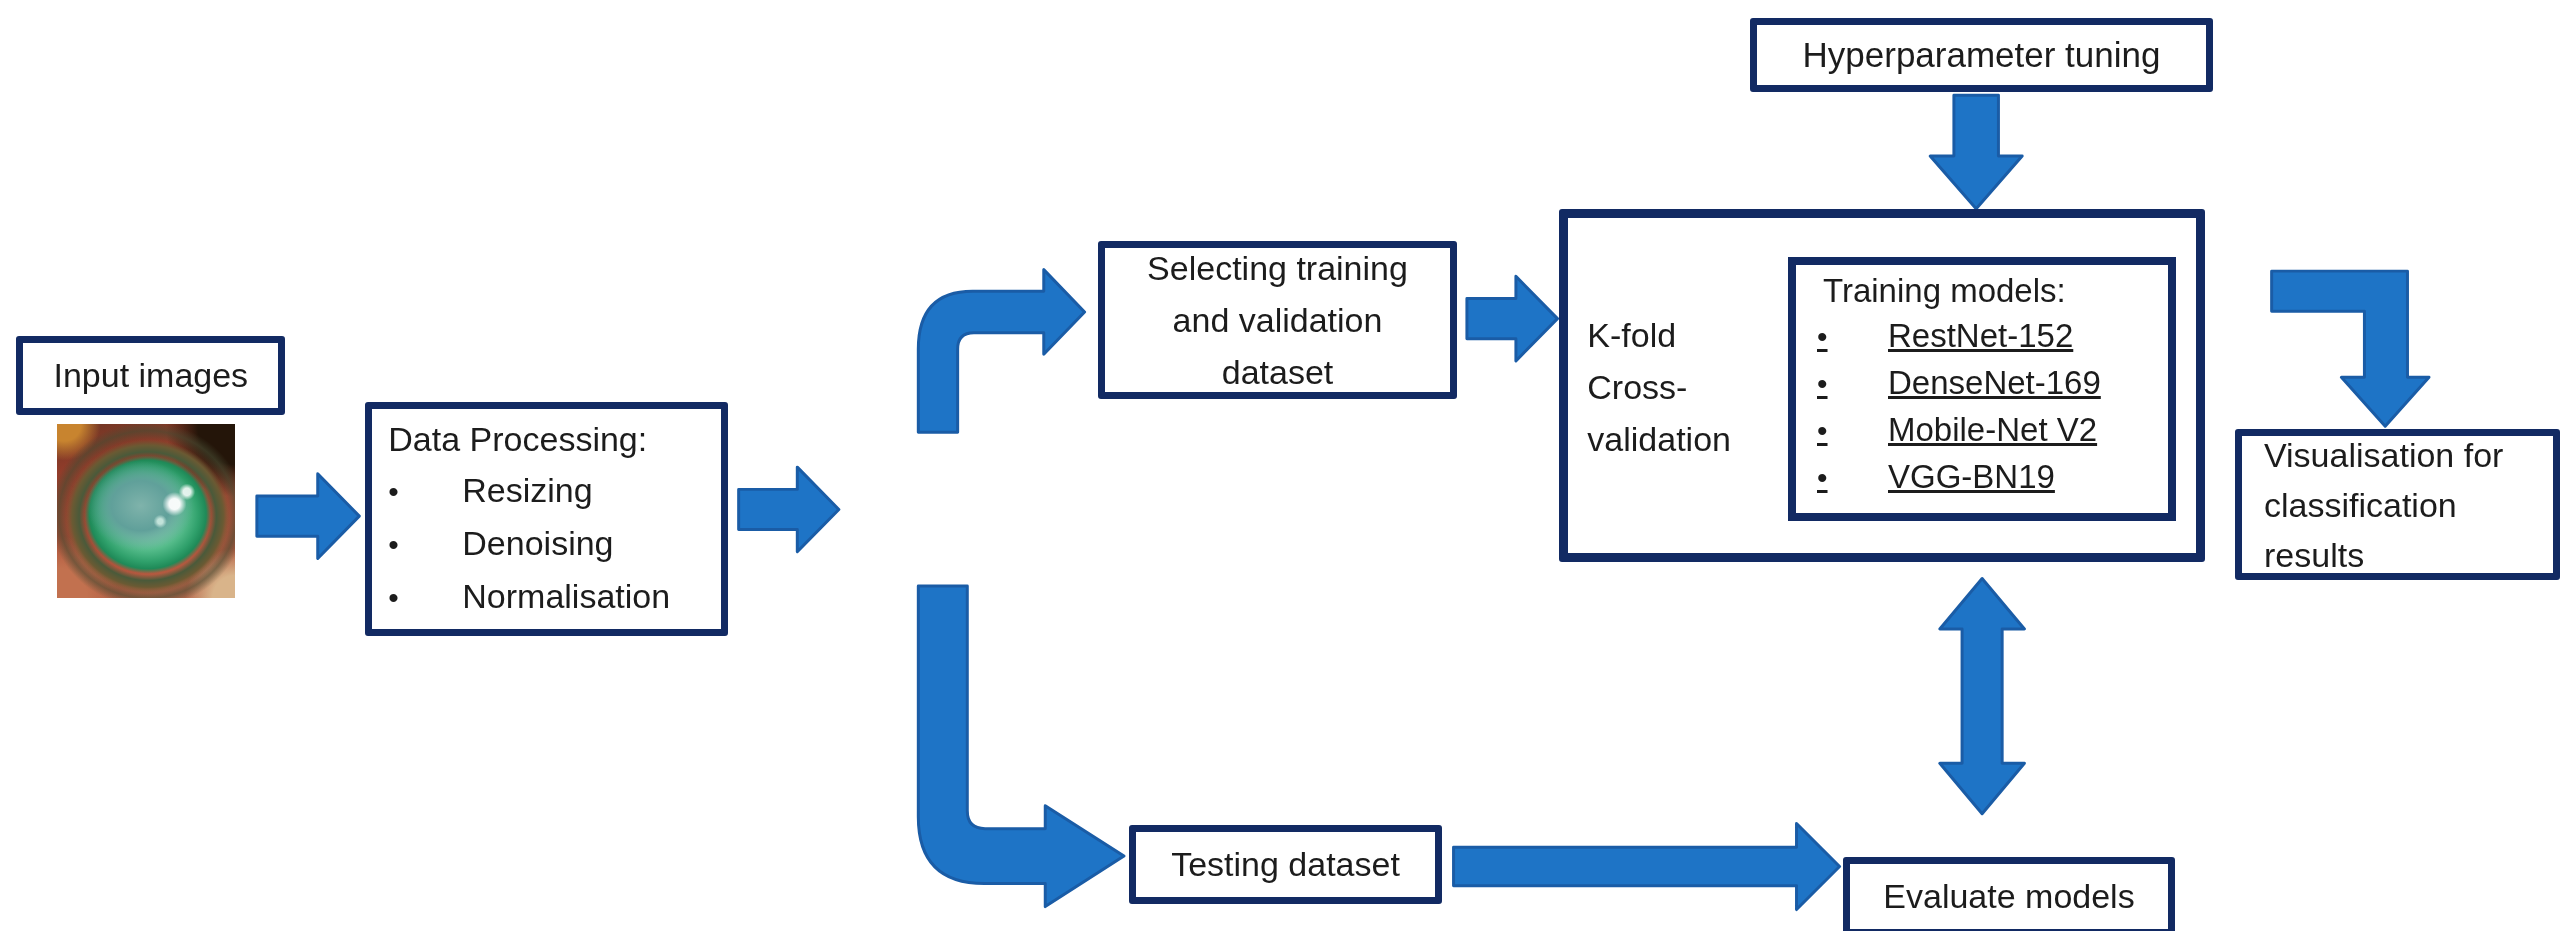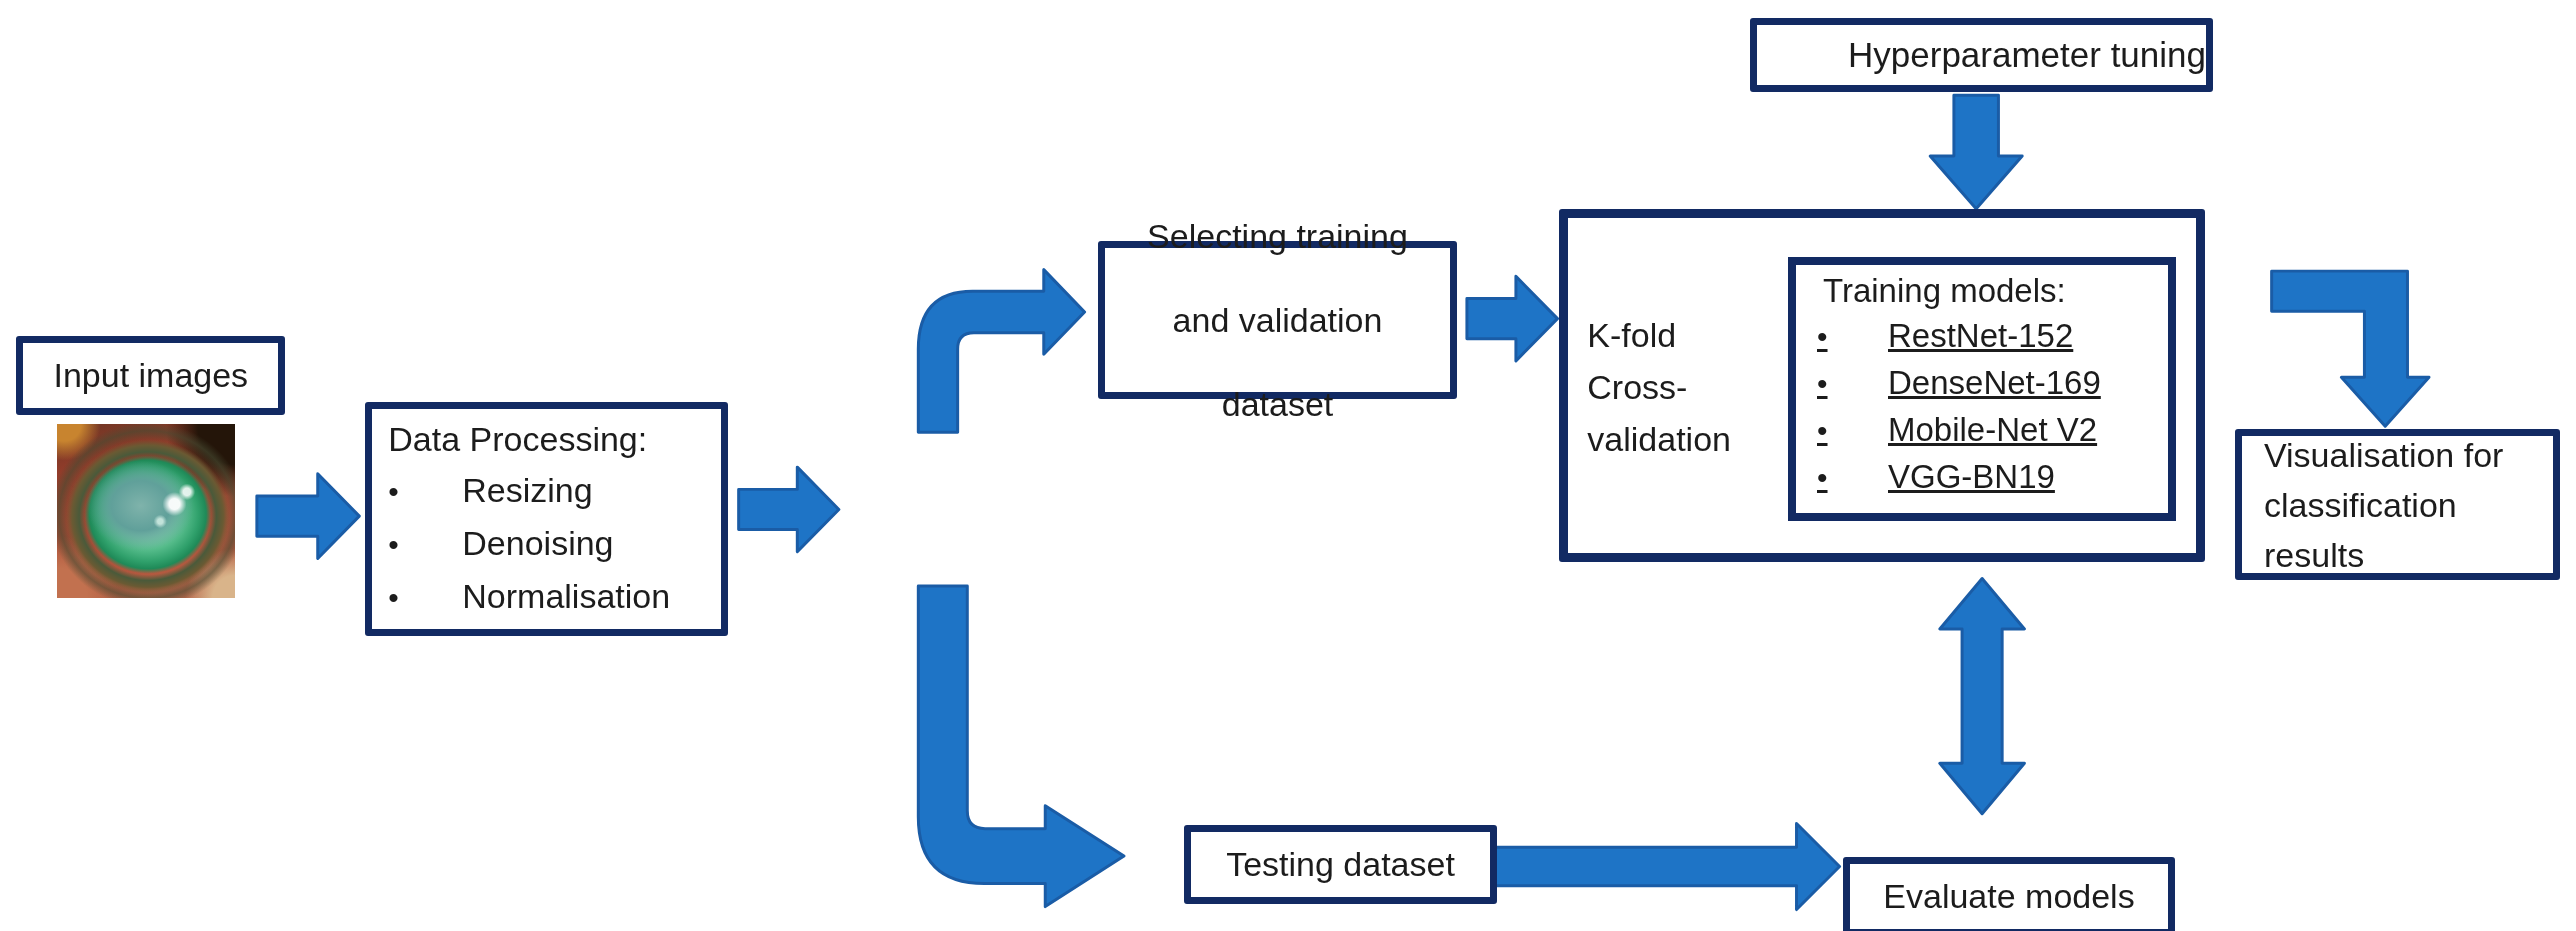--- a/index.html
+++ b/index.html
@@ -14,21 +14,21 @@
   body{font-family:"Liberation Sans","DejaVu Sans",sans-serif;color:var(--text);}
   .canvas{
     position:relative;width:2576px;height:932px;background:var(--bg);overflow:hidden;
   }
   .arrow-layer{position:absolute;left:0;top:0;width:2576px;height:932px;}
   .arrow-layer path{fill:var(--arrow-fill);stroke:var(--arrow-stroke);stroke-width:4;stroke-linejoin:round;}
   .box{
     position:absolute;background:#ffffff;border:7.4px solid var(--box-border);
     border-radius:3px;font-size:34px;line-height:1.3;color:var(--text);
   }
-  .center-box{display:flex;flex-direction:column;align-items:center;justify-content:center;text-align:center;gap:32px;}
+  .center-box{display:flex;flex-direction:column;align-items:center;justify-content:center;text-align:center;}
   .label-box{display:flex;align-items:center;justify-content:center;text-align:center;}
   .left-box{display:flex;flex-direction:column;justify-content:center;align-items:flex-start;text-align:left;}
 
   
   .input-box{left:16.3px;top:336px;width:269px;height:79px;}
   .eye{
     position:absolute;left:57px;top:424px;width:178px;height:174px;
     background:
       radial-gradient(circle 12px at 66% 46%, rgba(255,255,255,.95) 0 45%, rgba(255,255,255,0) 100%),
       radial-gradient(circle 8.2px at 73% 39%, rgba(255,255,255,.85) 0 45%, rgba(255,255,255,0) 100%),
@@ -43,29 +43,29 @@
       radial-gradient(circle at 0% 100%, #c2714f 0 12%, rgba(194,113,79,0) 25%),
       linear-gradient(165deg, #6b3524 0%, #913c2a 22%, #a84b35 55%, #b25a40 80%, #b96f52 100%);
   }
   .processing-box{left:365px;top:402px;width:363px;height:234px;padding:4.5px 0 0 0;}
   .box-title{display:block;line-height:50px;padding-left:16.3px;white-space:nowrap;}
   .bullet-row{display:flex;align-items:center;height:53px;padding-left:16.3px;white-space:nowrap;}
   .bullet-row .dot{width:74px;flex:0 0 auto;}
   .bullet-row .dot::before{content:"\2022";font-size:30px;}
   .splitting-box{left:841px;top:433px;width:214px;height:153px;font-size:43px;line-height:70px;}
   .selecting-box{left:1098px;top:241px;width:359px;height:158px;line-height:52px;}
-  .hyper-box{left:1750px;top:18px;width:463px;height:74px;font-size:35px;justify-content:flex-end;}
+  .hyper-box{left:1750px;top:18px;width:463px;height:74px;font-size:35px;}
   .kfold-box{left:1559px;top:209px;width:646px;height:353px;border-width:9px;}
   .kfold-text{position:absolute;left:19.3px;top:91px;line-height:52px;font-size:34px;}
   .training-box{position:absolute;left:220px;top:39px;width:388px;height:264px;border-width:8.2px;border-radius:0;padding-top:3px;}
   .training-box .box-title{line-height:45px;padding-left:27px;font-size:33px;}
   .training-box .bullet-row{height:47px;padding-left:21px;font-size:33px;text-decoration:underline;}
   .training-box .bullet-row .dot{width:71px;}
   .visual-box{left:2235px;top:429px;width:325px;height:151px;line-height:50px;padding-left:22px;}
-  .testing-box{left:1184px;top:825px;width:313px;height:79px;}
+  .testing-box{left:1129px;top:825px;width:313px;height:79px;}
   .evaluate-box{left:1843px;top:825px;width:332px;height:79px;margin-top:32px;}
 </style>
 </head>
 <body>
 
 <div class="canvas">
 
   <svg class="arrow-layer" viewBox="0 0 3470 1255" aria-hidden="true">
     <path d="M346,668 H428 V638 L484,695 L428,752 V722 H346 Z"></path>
     <path d="M995,659 H1074 V629 L1130,686 L1074,743 V713 H995 Z"></path>

